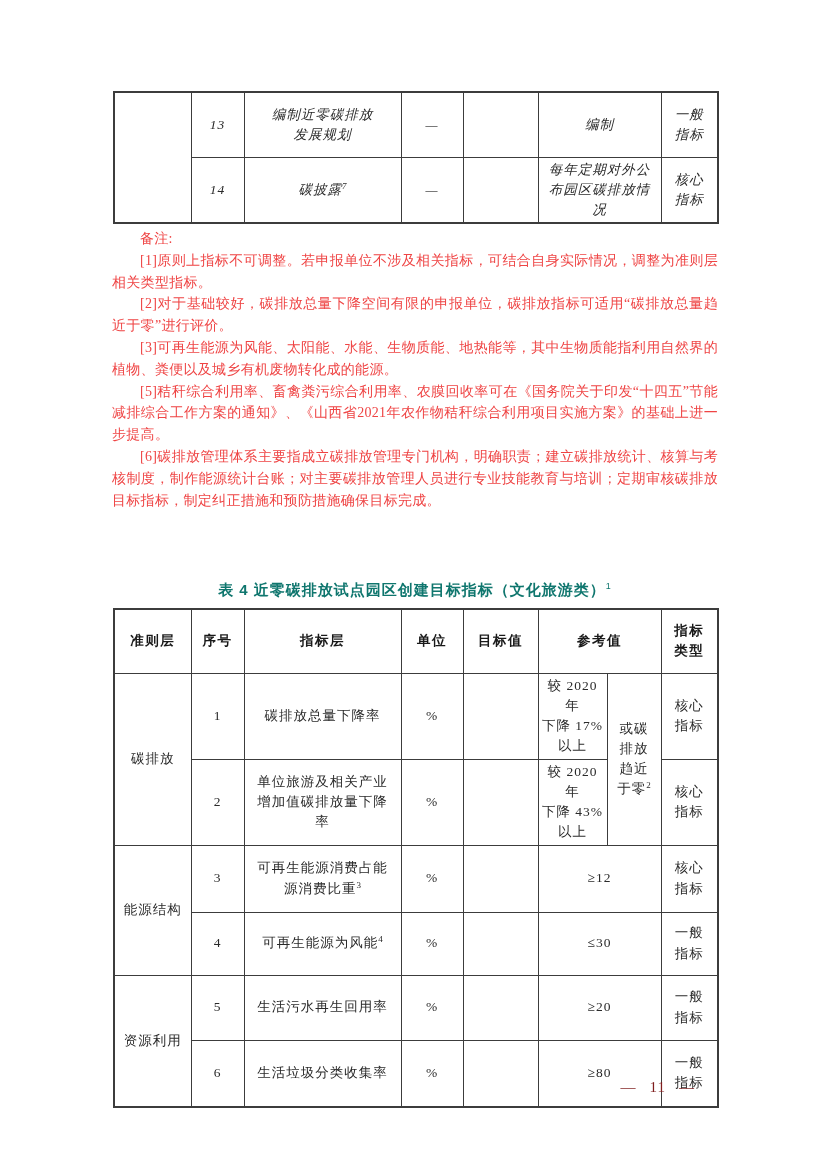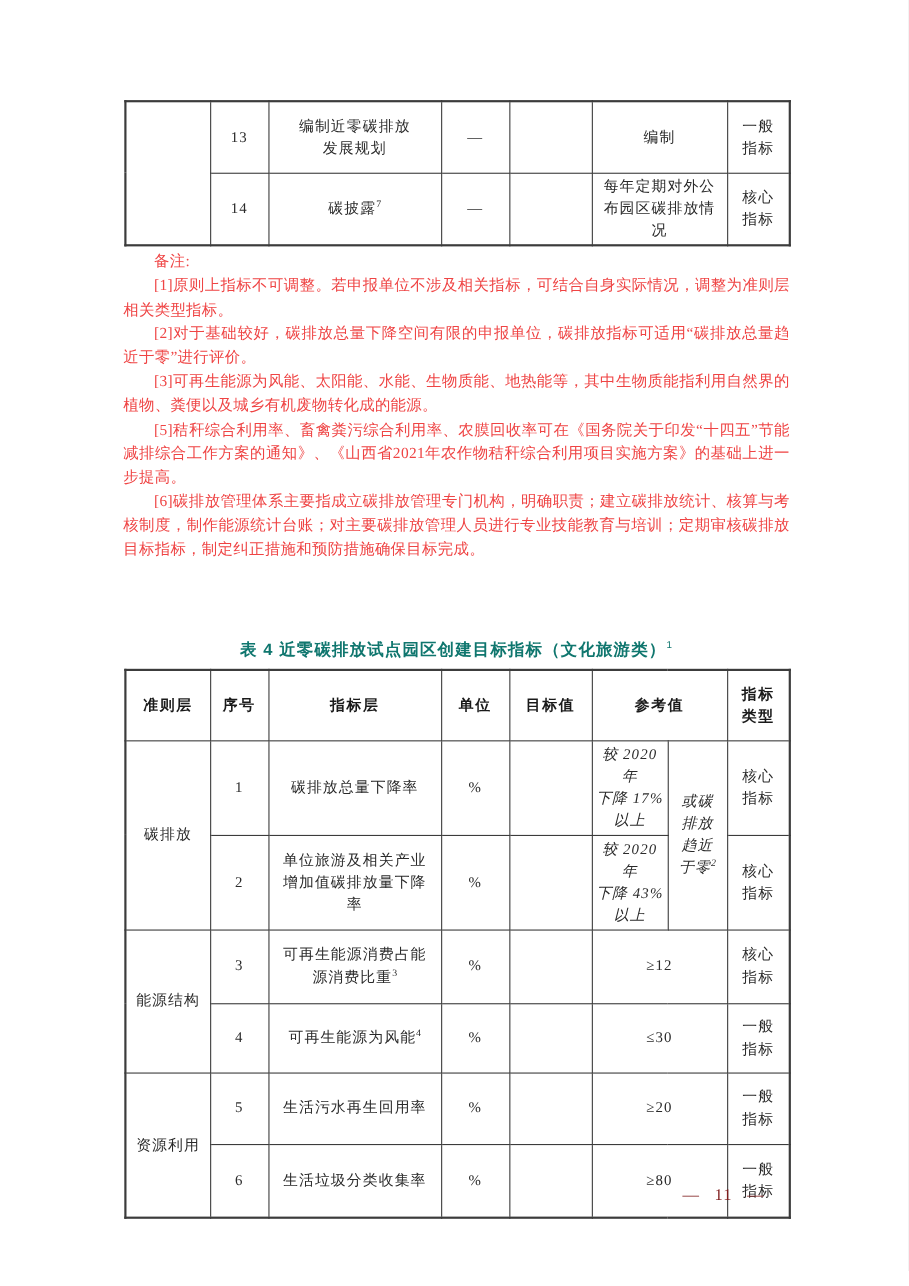--- a/index.html
+++ b/index.html
@@ -17,23 +17,23 @@
     text-align:center;vertical-align:middle;
     padding:2px;font-size:13.5px;line-height:1.5;
     letter-spacing:1px;white-space:pre-line;
     color:#2a2a2a;
   }
   table.tbl td.hdr{
     font-family:"Liberation Sans","DejaVu Sans",sans-serif;
     font-weight:700;font-size:13.5px;letter-spacing:1.5px;color:#1a1a1a;
   }
   table.tbl td .fnote{font-size:9px;letter-spacing:0;vertical-align:super;line-height:1;}
-  td.ref-narrow{font-size:12.5px;letter-spacing:0;font-style:italic;}
-  
-  #tbl-top{left:113px;top:91px;width:604px;}
+  td.ref-narrow{font-size:12.5px;letter-spacing:0;}
+  
+  #tbl-top{left:113px;top:91px;width:604px;font-style:italic;}
   
   #tbl4{left:113px;top:608px;width:604px;}
   
   .notes{
     position:absolute;left:112px;top:228px;width:606px;
     font-size:14px;line-height:21.8px;letter-spacing:0.3px;
     text-align:justify;color:#ef4444;
   }
   .notes p{margin:0;text-indent:2em;}
   

